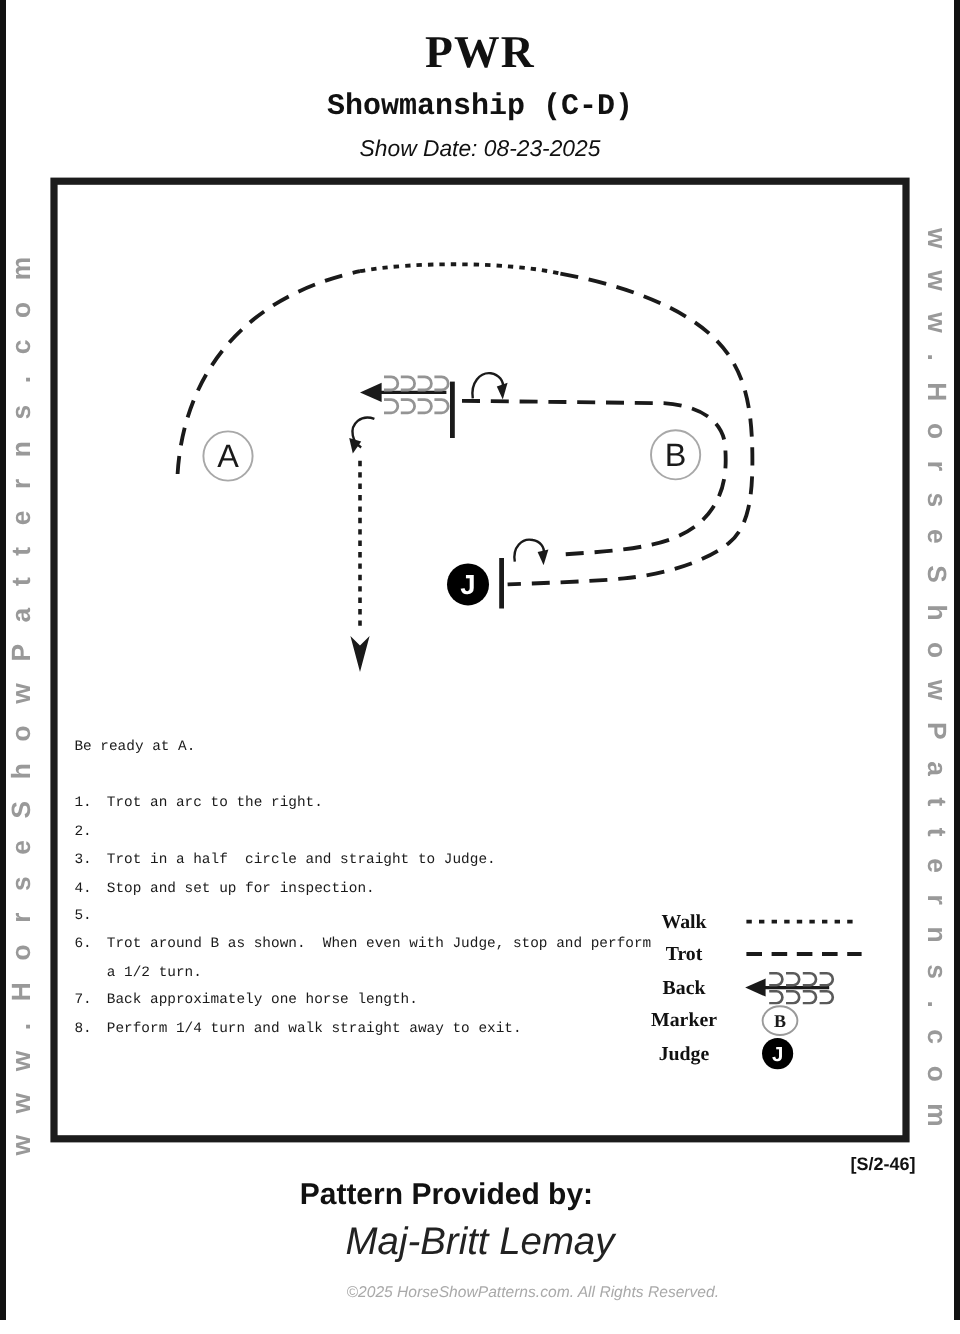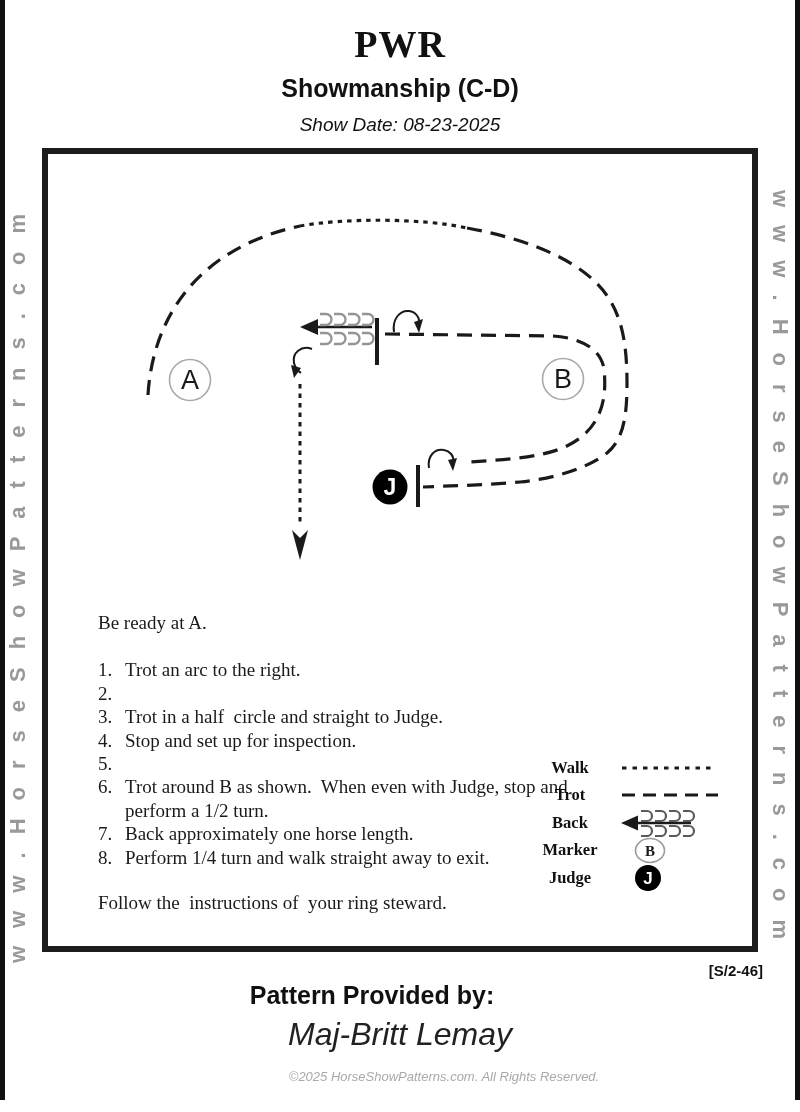--- a/index.html
+++ b/index.html
@@ -10,21 +10,21 @@
   .edge-bar{position:absolute;top:0;width:5px;height:1100px;background:#111;}
   .edge-bar.left{left:0;}
   .edge-bar.right{right:0;}
 
   .title{
     position:absolute;top:22px;left:0;width:800px;text-align:center;
     font-family:"Liberation Serif",serif;font-weight:bold;font-size:38px;letter-spacing:1px;color:#111;
   }
   .subtitle{
     position:absolute;top:74px;left:0;width:800px;text-align:center;
-    font-weight:bold;font-size:25px;color:#111;
+    font-weight:bold;font-size:25px;color:#111;font-family:Liberation Mono, monospace;
   }
   .show-date{
     position:absolute;top:114px;left:0;width:800px;text-align:center;
     font-style:italic;font-size:19px;color:#111;
   }
 
   .frame{
     position:absolute;left:42px;top:148px;width:716px;height:804px;
     border:6px solid #1c1c1c;box-sizing:border-box;background:#fff;
   }
@@ -34,21 +34,21 @@
     font-weight:bold;font-size:22px;letter-spacing:18px;color:#999;
     width:34px;line-height:34px;text-align:center;white-space:nowrap;
   }
   .vtext.left{left:1px;top:145px;height:868px;transform:rotate(180deg);}
   .vtext.right{left:763px;top:140px;height:868px;}
 
   .diagram-svg{position:absolute;left:48px;top:154px;}
 
   .instructions{
     position:absolute;left:62px;top:611px;width:486px;
-    font-family:Liberation Serif, serif;font-size:19px;line-height:23.4px;color:#1a1a1a;margin-left:36px;
+    font-family:Liberation Mono, monospace;font-size:12px;line-height:23.4px;color:#1a1a1a;
   }
   .instructions .intro{margin-bottom:24px;}
   .step{display:flex;}
   .step-num{width:27px;flex:0 0 27px;}
   .step-text{white-space:pre-wrap;}
   .instructions .outro{margin-top:22px;white-space:pre-wrap;}
 
   .legend{position:absolute;left:533px;top:754px;}
   .legend-row{display:flex;align-items:center;height:27.5px;}
   .legend-label{
@@ -175,21 +175,20 @@
     <div class="step-text">Trot around B as shown.  When even with Judge, stop and perform a 1/2 turn.</div>
   </div>
   <div class="step">
     <span class="step-num">7.</span>
     <div class="step-text">Back approximately one horse length.</div>
   </div>
   <div class="step">
     <span class="step-num">8.</span>
     <div class="step-text">Perform 1/4 turn and walk straight away to exit.</div>
   </div>
-  <div class="outro">Follow the  instructions of  your ring steward.</div>
 </div>
 
 <div class="legend">
   <div class="legend-row">
     <div class="legend-label">Walk</div>
     <svg class="legend-sym" width="100" height="12">
       <line x1="3" y1="6" x2="97" y2="6" stroke="#1a1a1a" stroke-width="3.2" stroke-dasharray="4.5 6"></line>
     </svg>
   </div>
   <div class="legend-row">

